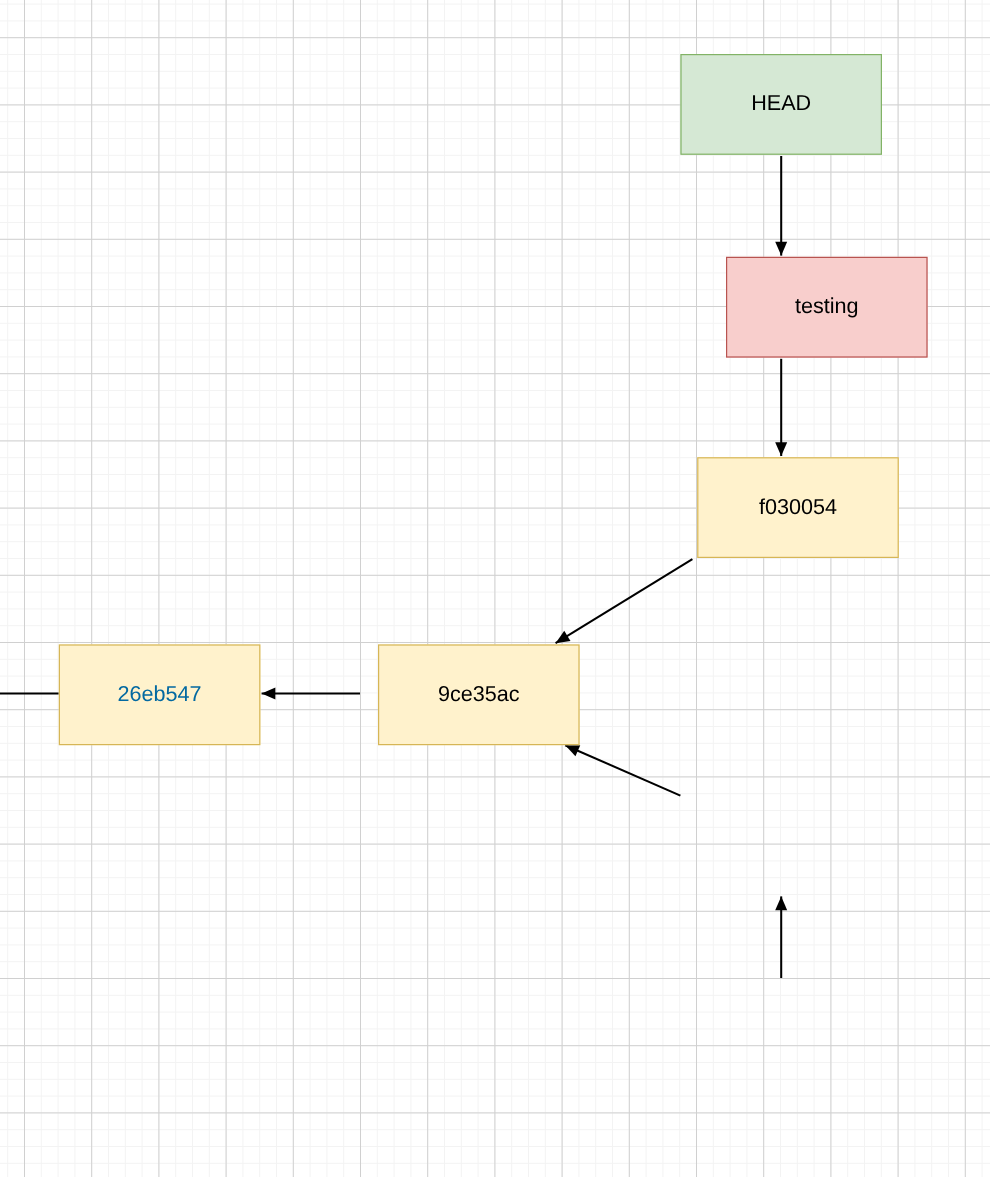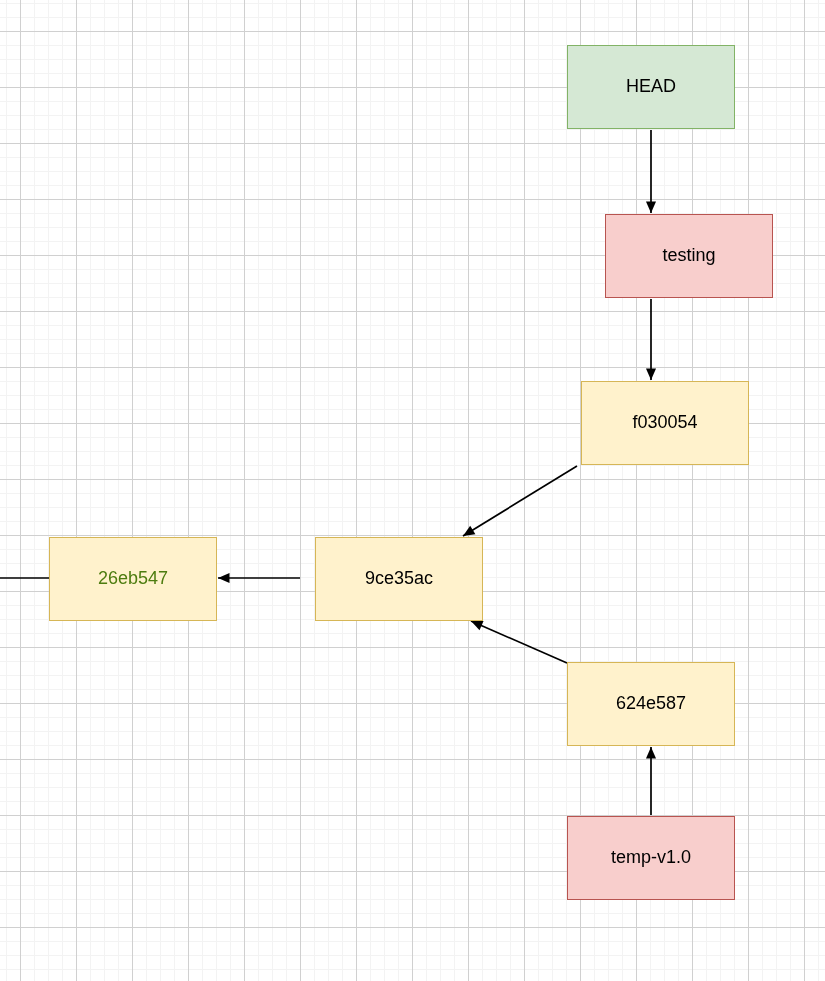--- a/index.html
+++ b/index.html
@@ -77,21 +77,15 @@
     <div class="node" style="left: 580px; top: 214px; width: 168px; height: 84px; background-color: rgb(248, 206, 204); border-color: rgb(184, 84, 80); margin-left: 25px;">
     <span class="node-label" style="color: rgb(0, 0, 0);">testing</span>
   </div>
     <div class="node" style="left: 567px; top: 381px; width: 168px; height: 84px; background-color: rgb(255, 242, 204); border-color: rgb(214, 182, 86); margin-left: 14px;">
     <span class="node-label" style="color: rgb(0, 0, 0);">f030054</span>
   </div>
     <div class="node" style="left: 315px; top: 537px; width: 168px; height: 84px; background-color: rgb(255, 242, 204); border-color: rgb(214, 182, 86);">
     <span class="node-label" style="color: rgb(0, 0, 0);">9ce35ac</span>
   </div>
     <div class="node" style="left: 49px; top: 537px; width: 168px; height: 84px; background-color: rgb(255, 242, 204); border-color: rgb(214, 182, 86);">
-    <span class="node-label" style="color: #4d7c0f;">26eb547</span>
-  </div>
-    <div class="node" style="left: 567px; top: 662px; width: 168px; height: 84px; background-color: rgb(255, 242, 204); border-color: rgb(214, 182, 86);">
-    <span class="node-label" style="color: rgb(0, 0, 0);">624e587</span>
-  </div>
-    <div class="node" style="left: 567px; top: 816px; width: 168px; height: 84px; background-color: rgb(248, 206, 204); border-color: rgb(184, 84, 80);">
-    <span class="node-label" style="color: rgb(0, 0, 0);">temp-v1.0</span>
+    <span class="node-label" style="color: #0369a1;">26eb547</span>
   </div>
   </div>
 
 </body></html>

